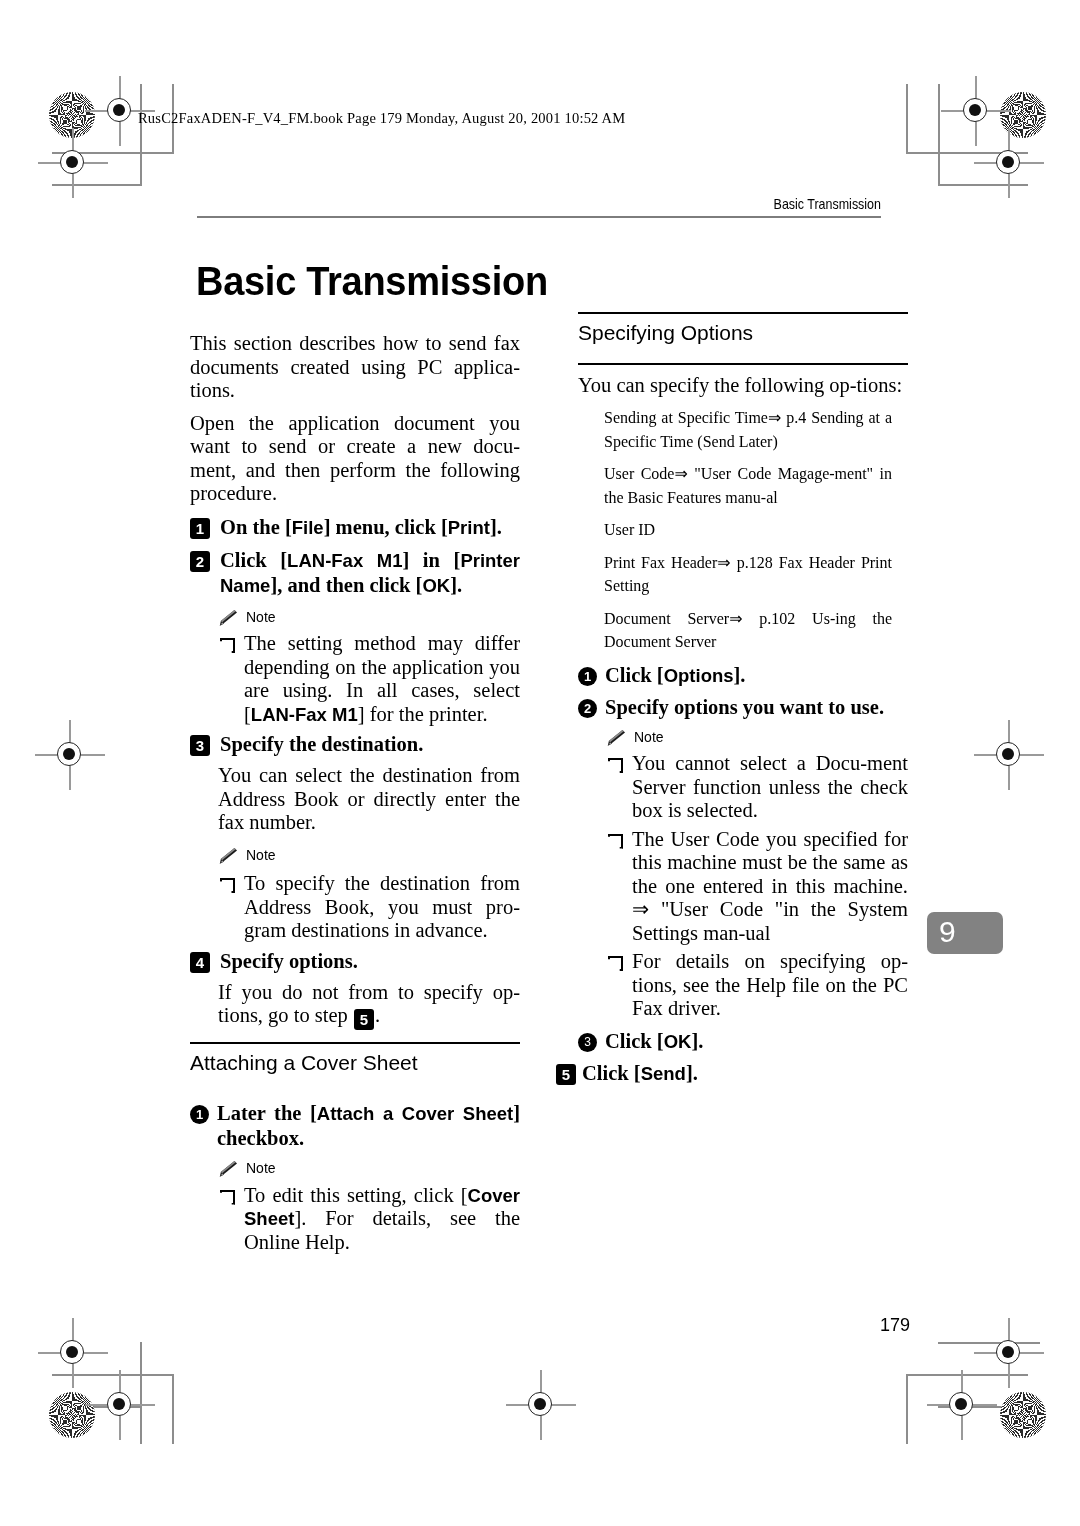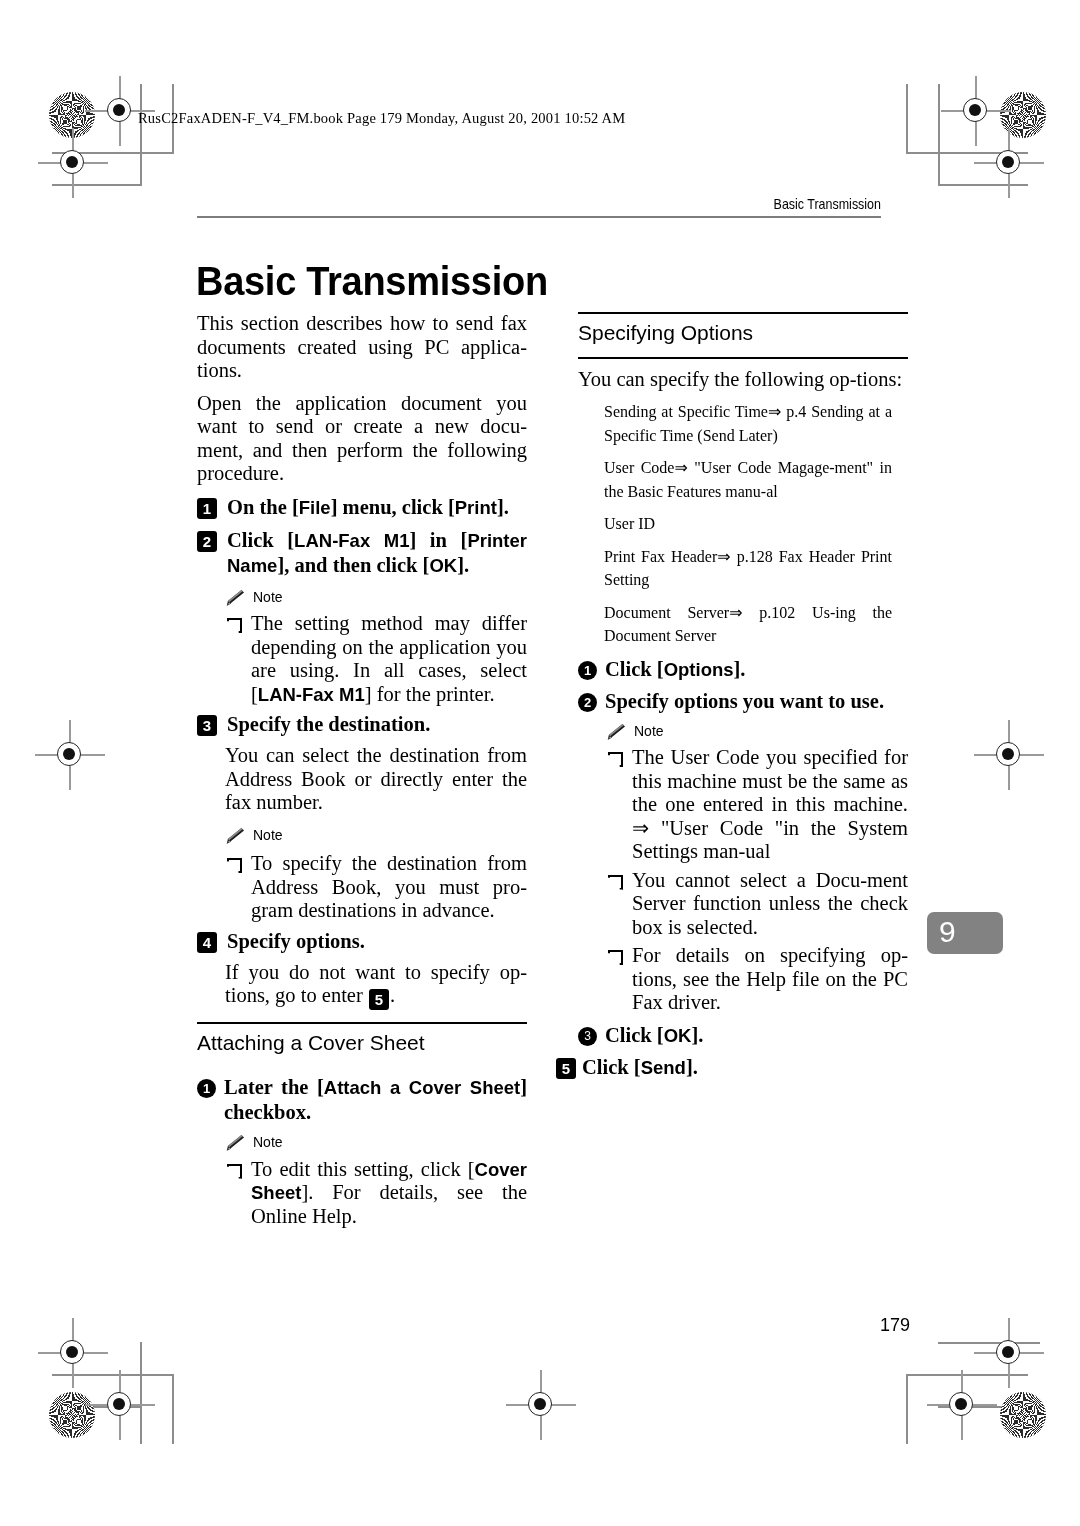--- a/index.html
+++ b/index.html
@@ -121,35 +121,35 @@
   }
 
   
   .col {
     position: absolute;
     top: 312px;
     width: 330px;
     font-size: 20.5px;
     line-height: 23.5px;
   }
-  .col.left  { left: 197px; }
+  .col.left  { left: 190px; margin-top: 20px; }
   .col.right { left: 578px; }
 
   p.body {
     margin: 0 0 9px 0;
     text-align: justify;
     text-justify: inter-word;
     hyphens: manual;
   }
 
   
   .secheading {
     font-family: "Liberation Sans", sans-serif;
     font-size: 21px;
-    padding: 7px 0 12px 0;
+    padding: 7px 0 18px 0;
     border-top: 2.2px solid #000;
     margin: 14px 0 9px 0;
     transform-origin: left center;
   }
   .secheading.ruled-both {
     border-bottom: 2.2px solid #000;
     margin-top: 0;
   }
 
   
@@ -493,21 +493,21 @@
       </li>
       <li>
         <span class="bullet-box"></span><span>To specify the destination from Address Book, you must pro-gram destinations in advance.</span>
       </li>
     </ul>
   </div>
 
   <div class="step nojust">
     <span class="badge-sq">4</span><span>Specify options.</span>
   </div>
-  <p class="stepbody"><span>If you do not want to specify op-tions, go to enter </span><span class="badge-sq inline">5</span><span>.</span></p>
+  <p class="stepbody"><span>If you do not from to specify op-tions, go to step </span><span class="badge-sq inline">5</span><span>.</span></p>
 
   <div class="secheading">Attaching a Cover Sheet</div>
 
   <div class="substep">
     <span class="badge-ci">1</span><span>Later the [</span><span class="key">Attach a Cover Sheet</span><span>] checkbox.</span>
   </div>
 
   <div class="noteblock">
     <div class="notehead">
       <span class="pencil">
@@ -556,24 +556,24 @@
         <svg viewBox="0 0 24 20" width="21" height="17">
           <polygon points="2,18 6,16 22,3 19,0 3,13" fill="#1a1a1a"></polygon>
           <polygon points="3,13 19,0 20.5,1.5 4.5,14.5" fill="#8a8a8a"></polygon>
           <polygon points="2,18 4.5,14.5 6,16" fill="#ffffff" stroke="#1a1a1a" stroke-width="0.8"></polygon>
         </svg>
       </span>
       <span class="noteword">Note</span>
     </div>
     <ul class="notelist">
       <li>
+        <span class="bullet-box"></span><span>You cannot select a Docu-ment Server function unless the check box is selected.</span>
+      </li>
+      <li>
         <span class="bullet-box"></span><span>The User Code you specified for this machine must be the same as the one entered in this machine. ⇒ "User Code "in the System Settings man-ual</span>
-      </li>
-      <li>
-        <span class="bullet-box"></span><span>You cannot select a Docu-ment Server function unless the check box is selected.</span>
       </li>
       <li>
         <span class="bullet-box"></span><span>For details on specifying op-tions, see the Help file on the PC Fax driver.</span>
       </li>
     </ul>
   </div>
 
   <div class="substep nojust" style="margin-top:8px;">
     <span class="badge-ci hollow">3</span><span>Click [</span><span class="key">OK</span><span>].</span>
   </div>

